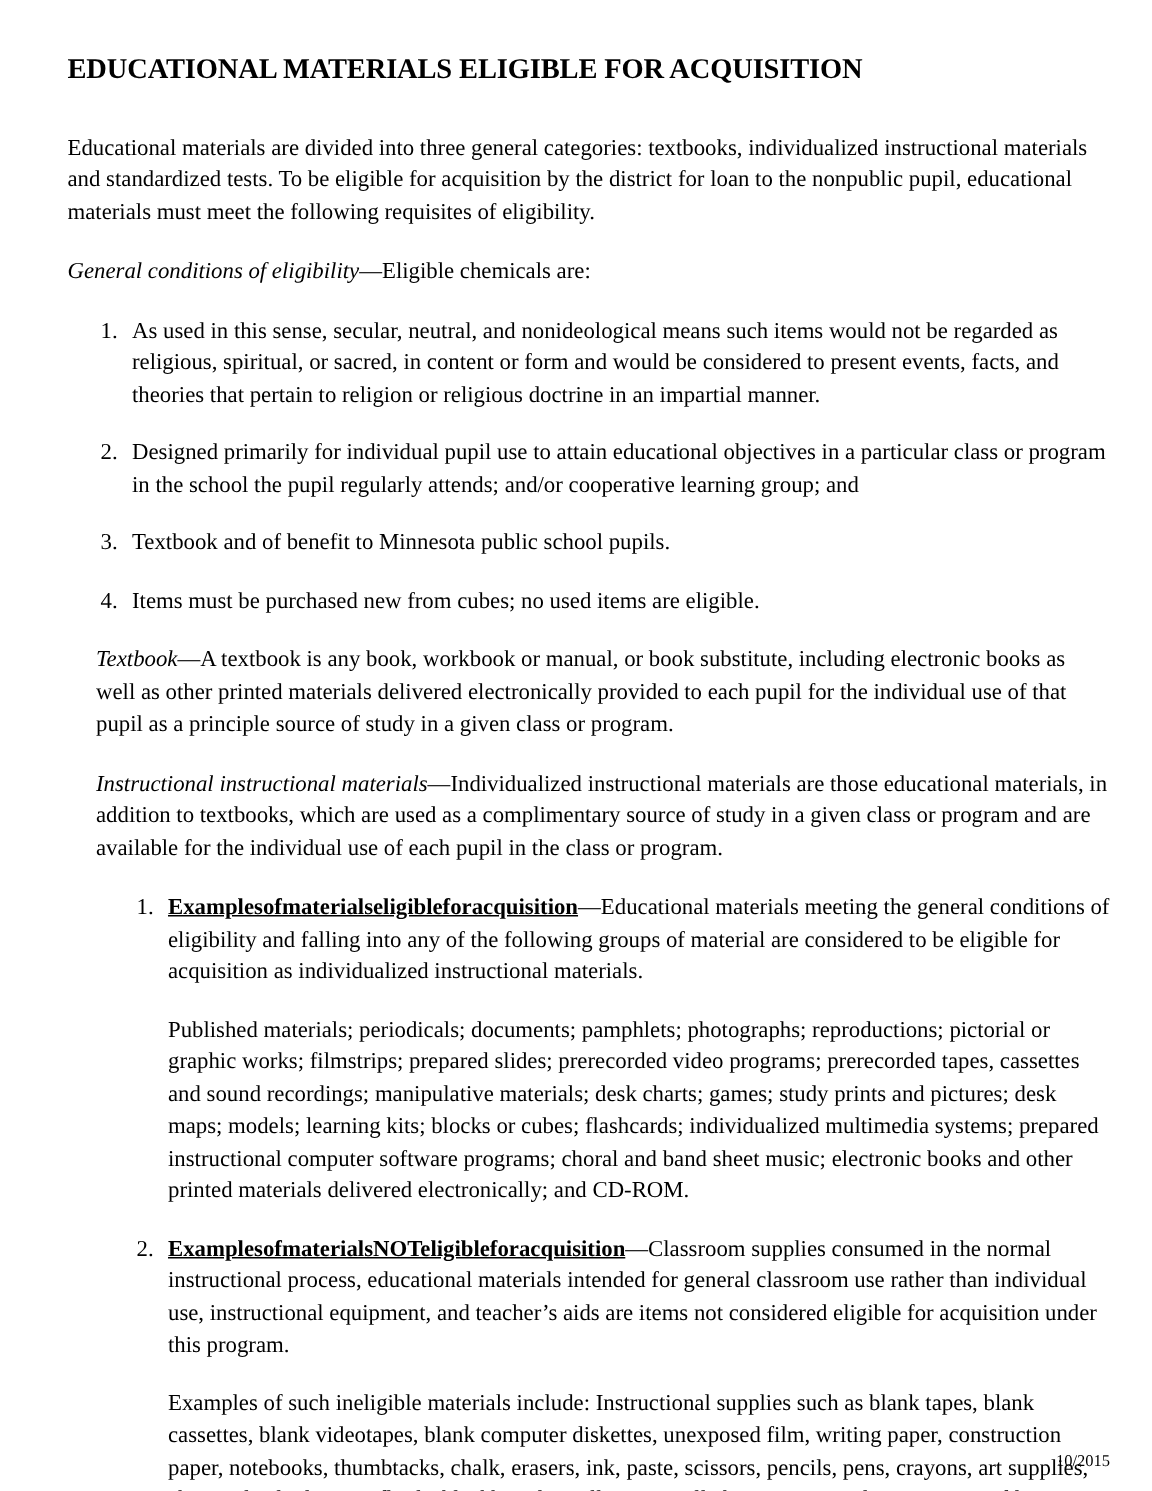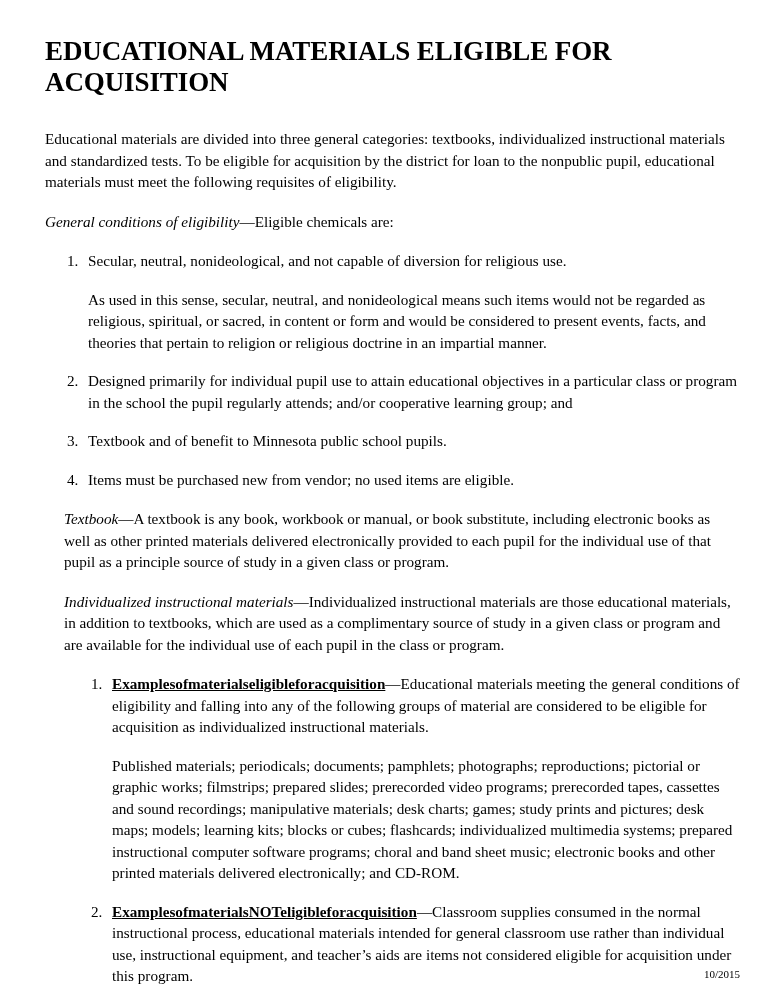--- a/index.html
+++ b/index.html
@@ -16,21 +16,21 @@
     overflow: hidden;
   }
   .page {
     position: relative;
     width: 768px;
     height: 994px;
     box-sizing: border-box;
     padding: 36px 28px 0 45px;
   }
   .doc-title {
-    font-size: 27px;
+    font-size: 19px;
     font-weight: bold;
     letter-spacing: -0.1px;
     line-height: 1.15;
     margin: 0 0 30px 0;
     text-align: left;
   }
   .body-block {
     width: 695px;
     font-size: 15.2px;
     line-height: 21.5px;
@@ -111,43 +111,42 @@
 
     <p>Educational materials are divided into three general categories: textbooks, individualized instructional materials and standardized tests.  To be eligible for acquisition by the district for loan to the nonpublic pupil, educational materials must meet the following requisites of eligibility.</p>
 
     <p>
       <span class="italic-term">General conditions of eligibility</span><span>—</span><span>Eligible chemicals are:</span>
     </p>
 
     <ol class="level1">
       <li>
         <span class="marker">1.</span>
-        <p>Secular, neutral, nonideological, and not capable of diversion for religious use.</p>
         <p class="sub-para">As used in this sense, secular, neutral, and nonideological means such items would not be regarded as religious, spiritual, or sacred, in content or form and would be considered to present events, facts, and theories that pertain to religion or religious doctrine in an impartial manner.</p>
       </li>
       <li>
         <span class="marker">2.</span>
         <p>Designed primarily for individual pupil use to attain educational objectives in a particular class or program in the school the pupil regularly attends; and/or cooperative learning group; and</p>
       </li>
       <li>
         <span class="marker">3.</span>
         <p>Textbook and of benefit to Minnesota public school pupils.</p>
       </li>
       <li>
         <span class="marker">4.</span>
-        <p>Items must be purchased new from vendor; no used items are eligible.</p>
+        <p>Items must be purchased new from cubes; no used items are eligible.</p>
       </li>
     </ol>
 
     <p class="indent-1">
       <span class="italic-term">Textbook</span><span>—</span><span>A textbook is any book, workbook or manual, or book substitute, including electronic books as well as other printed materials delivered electronically provided to each pupil for the individual use of that pupil as a principle source of study in a given class or program.</span>
     </p>
 
     <p class="indent-1">
-      <span class="italic-term">Individualized instructional materials</span><span>—</span><span>Individualized instructional materials are those educational materials, in addition to textbooks, which are used as a complimentary source of study in a given class or program and are available for the individual use of each pupil in the class or program.</span>
+      <span class="italic-term">Instructional instructional materials</span><span>—</span><span>Individualized instructional materials are those educational materials, in addition to textbooks, which are used as a complimentary source of study in a given class or program and are available for the individual use of each pupil in the class or program.</span>
     </p>
 
     <ol class="level2">
       <li>
         <span class="marker">1.</span>
         <p>
           <span class="underline-term">Examplesofmaterialseligibleforacquisition</span><span>—</span><span>Educational materials meeting the general conditions of eligibility and falling into any of the following groups of material are considered to be eligible for acquisition as individualized instructional materials.</span>
         </p>
         <p class="sub-para">Published materials; periodicals; documents; pamphlets; photographs; reproductions; pictorial or graphic works; filmstrips; prepared slides; prerecorded video programs; prerecorded tapes, cassettes and sound recordings; manipulative materials; desk charts; games; study prints and pictures; desk maps; models; learning kits; blocks or cubes; flashcards; individualized multimedia systems; prepared instructional computer software programs; choral and band sheet music; electronic books and other printed materials delivered electronically; and CD-ROM.</p>
       </li>

